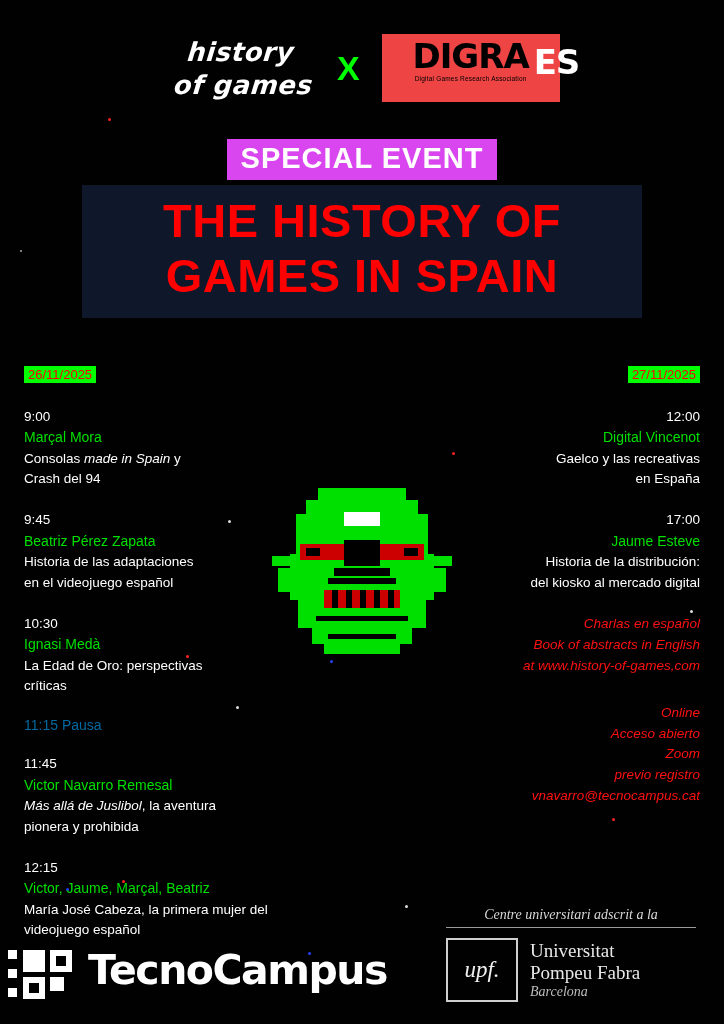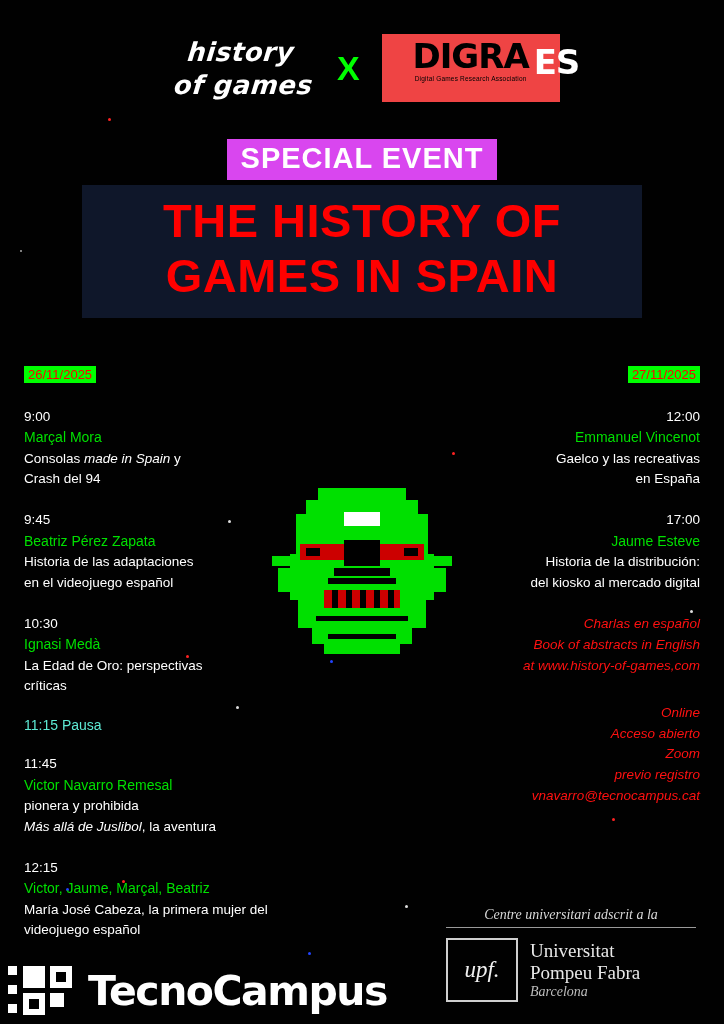--- a/index.html
+++ b/index.html
@@ -124,21 +124,21 @@
     padding: 1px 4px;
     margin-bottom: 24px;
   }
 
   .entry { margin-bottom: 21px; }
   .entry .time   { color: #ffffff; font-size: 13.5px; line-height: 1.5; }
   .entry .who    { color: #00e000; font-size: 14px; line-height: 1.55; }
   .entry .what   { color: #ffffff; font-size: 13.5px; line-height: 1.5; }
   .entry .what i { }
 
-  .pausa { color: #5eead4; font-size: 14px; margin-bottom: 21px; }
+  .pausa { color: #0369a1; font-size: 14px; margin-bottom: 21px; }
 
   .notes-red {
     color: #ff1111;
     font-size: 13.5px;
     font-style: italic;
     line-height: 1.55;
   }
   .notes-red2 {
     color: #ff1111;
     font-size: 13.5px;
@@ -154,23 +154,22 @@
     top: 482px;
     transform: translateX(-50%);
     width: 180px;
     height: 190px;
   }
 
   
   .tecno {
     position: absolute;
     left: 8px;
-    bottom: 4px;
+    bottom: 20px;
     display: flex;
-    align-items: center;
     gap: 14px;
   }
   .tecno-mark { width: 66px; height: 58px; }
   .tecno-text {
     color: #fff;
     font-family: "DejaVu Sans", sans-serif;
     font-weight: bold;
     font-size: 41px;
     letter-spacing: -1.5px;
   }
@@ -316,38 +315,38 @@
       <div class="who">Ignasi Medà</div>
       <div class="what">La Edad de Oro: perspectivas</div>
       <div class="what">críticas</div>
     </div>
 
     <div class="pausa">11:15 Pausa</div>
 
     <div class="entry">
       <div class="time">11:45</div>
       <div class="who">Victor Navarro Remesal</div>
+      <div class="what"><i>Más allá de Juslibol</i><span>, la aventura</span></div>
       <div class="what">pionera  y prohibida</div>
-      <div class="what"><i>Más allá de Juslibol</i><span>, la aventura</span></div>
     </div>
 
     <div class="entry">
       <div class="time">12:15</div>
       <div class="who">Victor, Jaume, Marçal, Beatriz</div>
       <div class="what">María José Cabeza, la primera mujer del</div>
       <div class="what">videojuego español</div>
     </div>
   </div>
 
   <div class="col-right">
     <div class="date-tag">27/11/2025</div>
 
     <div class="entry">
       <div class="time">12:00</div>
-      <div class="who">Emmanuel Vincenot</div>
+      <div class="who">Digital Vincenot</div>
       <div class="what">Gaelco y las recreativas</div>
       <div class="what">en España</div>
     </div>
 
     <div class="entry" style="">
       <div class="time">17:00</div>
       <div class="who">Jaume Esteve</div>
       <div class="what">Historia de la distribución:</div>
       <div class="what">del kiosko al mercado digital</div>
     </div>

